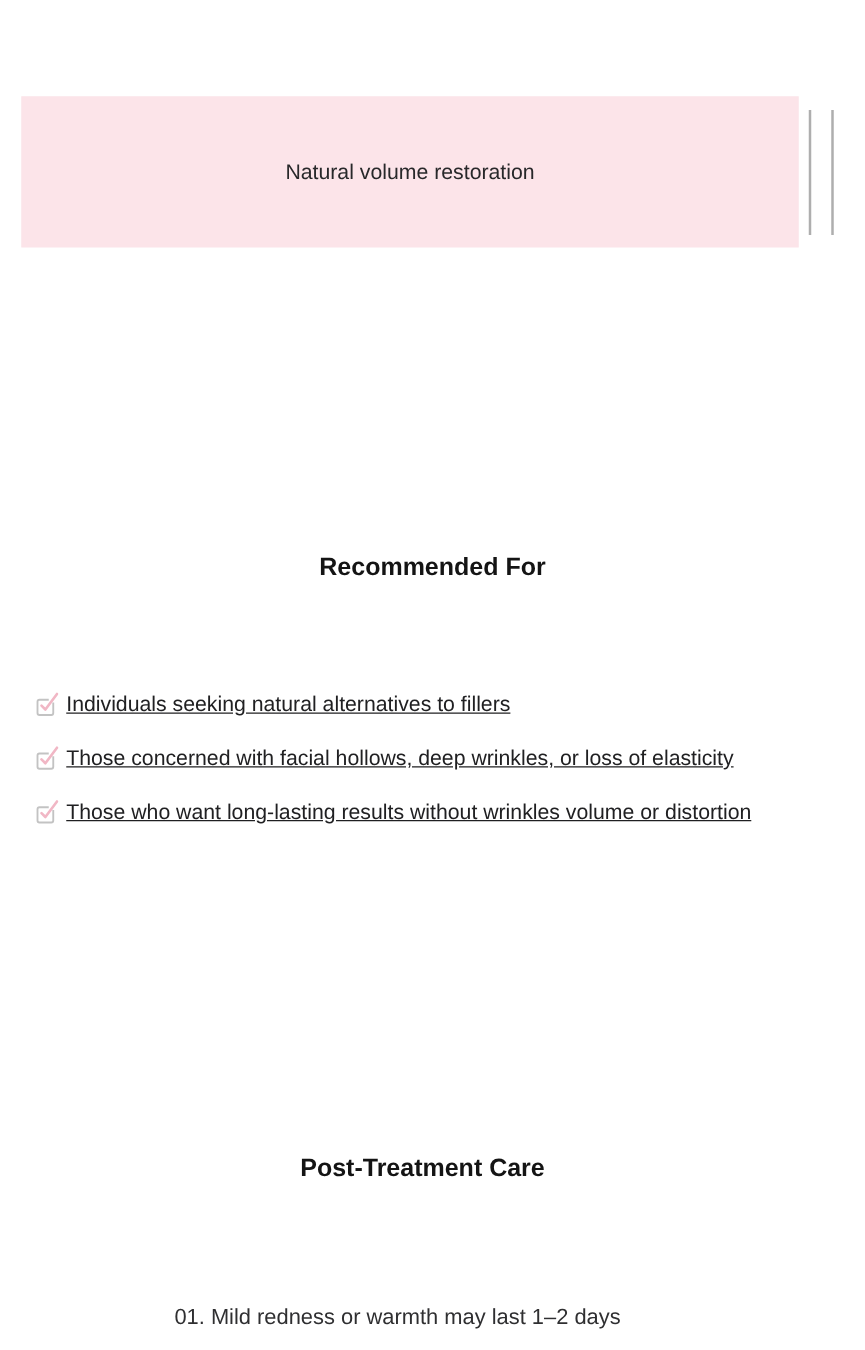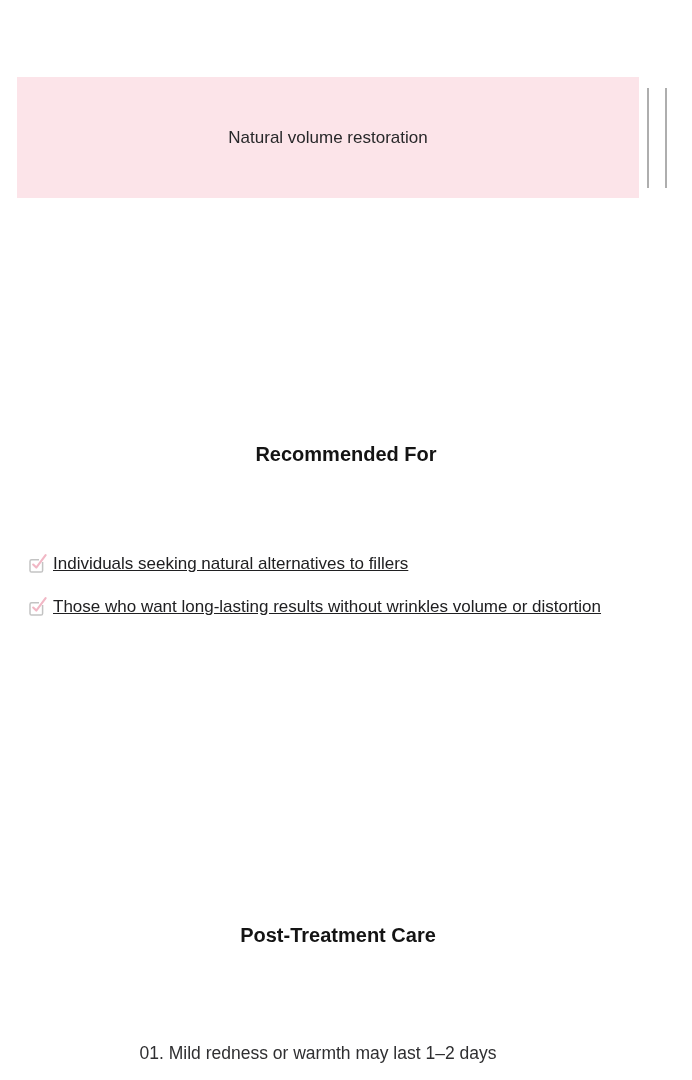--- a/index.html
+++ b/index.html
@@ -124,19 +124,26 @@
       <path d="M15.6 10 V18.4 a1.6 1.6 0 0 1 -1.6 1.6 H4.6 a1.6 1.6 0 0 1 -1.6 -1.6 V9.4 a1.6 1.6 0 0 1 1.6 -1.6 H12" fill="none" stroke="#c3c3c3" stroke-width="1.5"></path>
       <path d="M6.2 12.5 L9.3 15.6 L18.6 3.2" fill="none" stroke="#f1b7c5" stroke-width="2.1" stroke-linecap="round" stroke-linejoin="round"></path>
     </svg>
     <span>Individuals seeking natural alternatives to fillers</span>
   </div>
   <div class="check-row">
     <svg class="check-icon" viewBox="0 0 20 23">
       <path d="M15.6 10 V18.4 a1.6 1.6 0 0 1 -1.6 1.6 H4.6 a1.6 1.6 0 0 1 -1.6 -1.6 V9.4 a1.6 1.6 0 0 1 1.6 -1.6 H12" fill="none" stroke="#c3c3c3" stroke-width="1.5"></path>
       <path d="M6.2 12.5 L9.3 15.6 L18.6 3.2" fill="none" stroke="#f1b7c5" stroke-width="2.1" stroke-linecap="round" stroke-linejoin="round"></path>
     </svg>
+    <span>Those concerned with facial hollows, deep wrinkles, or loss of elasticity</span>
+  </div>
+  <div class="check-row">
+    <svg class="check-icon" viewBox="0 0 20 23">
+      <path d="M15.6 10 V18.4 a1.6 1.6 0 0 1 -1.6 1.6 H4.6 a1.6 1.6 0 0 1 -1.6 -1.6 V9.4 a1.6 1.6 0 0 1 1.6 -1.6 H12" fill="none" stroke="#c3c3c3" stroke-width="1.5"></path>
+      <path d="M6.2 12.5 L9.3 15.6 L18.6 3.2" fill="none" stroke="#f1b7c5" stroke-width="2.1" stroke-linecap="round" stroke-linejoin="round"></path>
+    </svg>
     <span>Those who want long-lasting results without wrinkles volume or distortion</span>
   </div>
 </div>
 
 <h2 class="section-title title-post">Post-Treatment Care</h2>
 
 <div class="post-item">01. Mild redness or warmth may last 1–2 days</div>
 
 </body></html>

